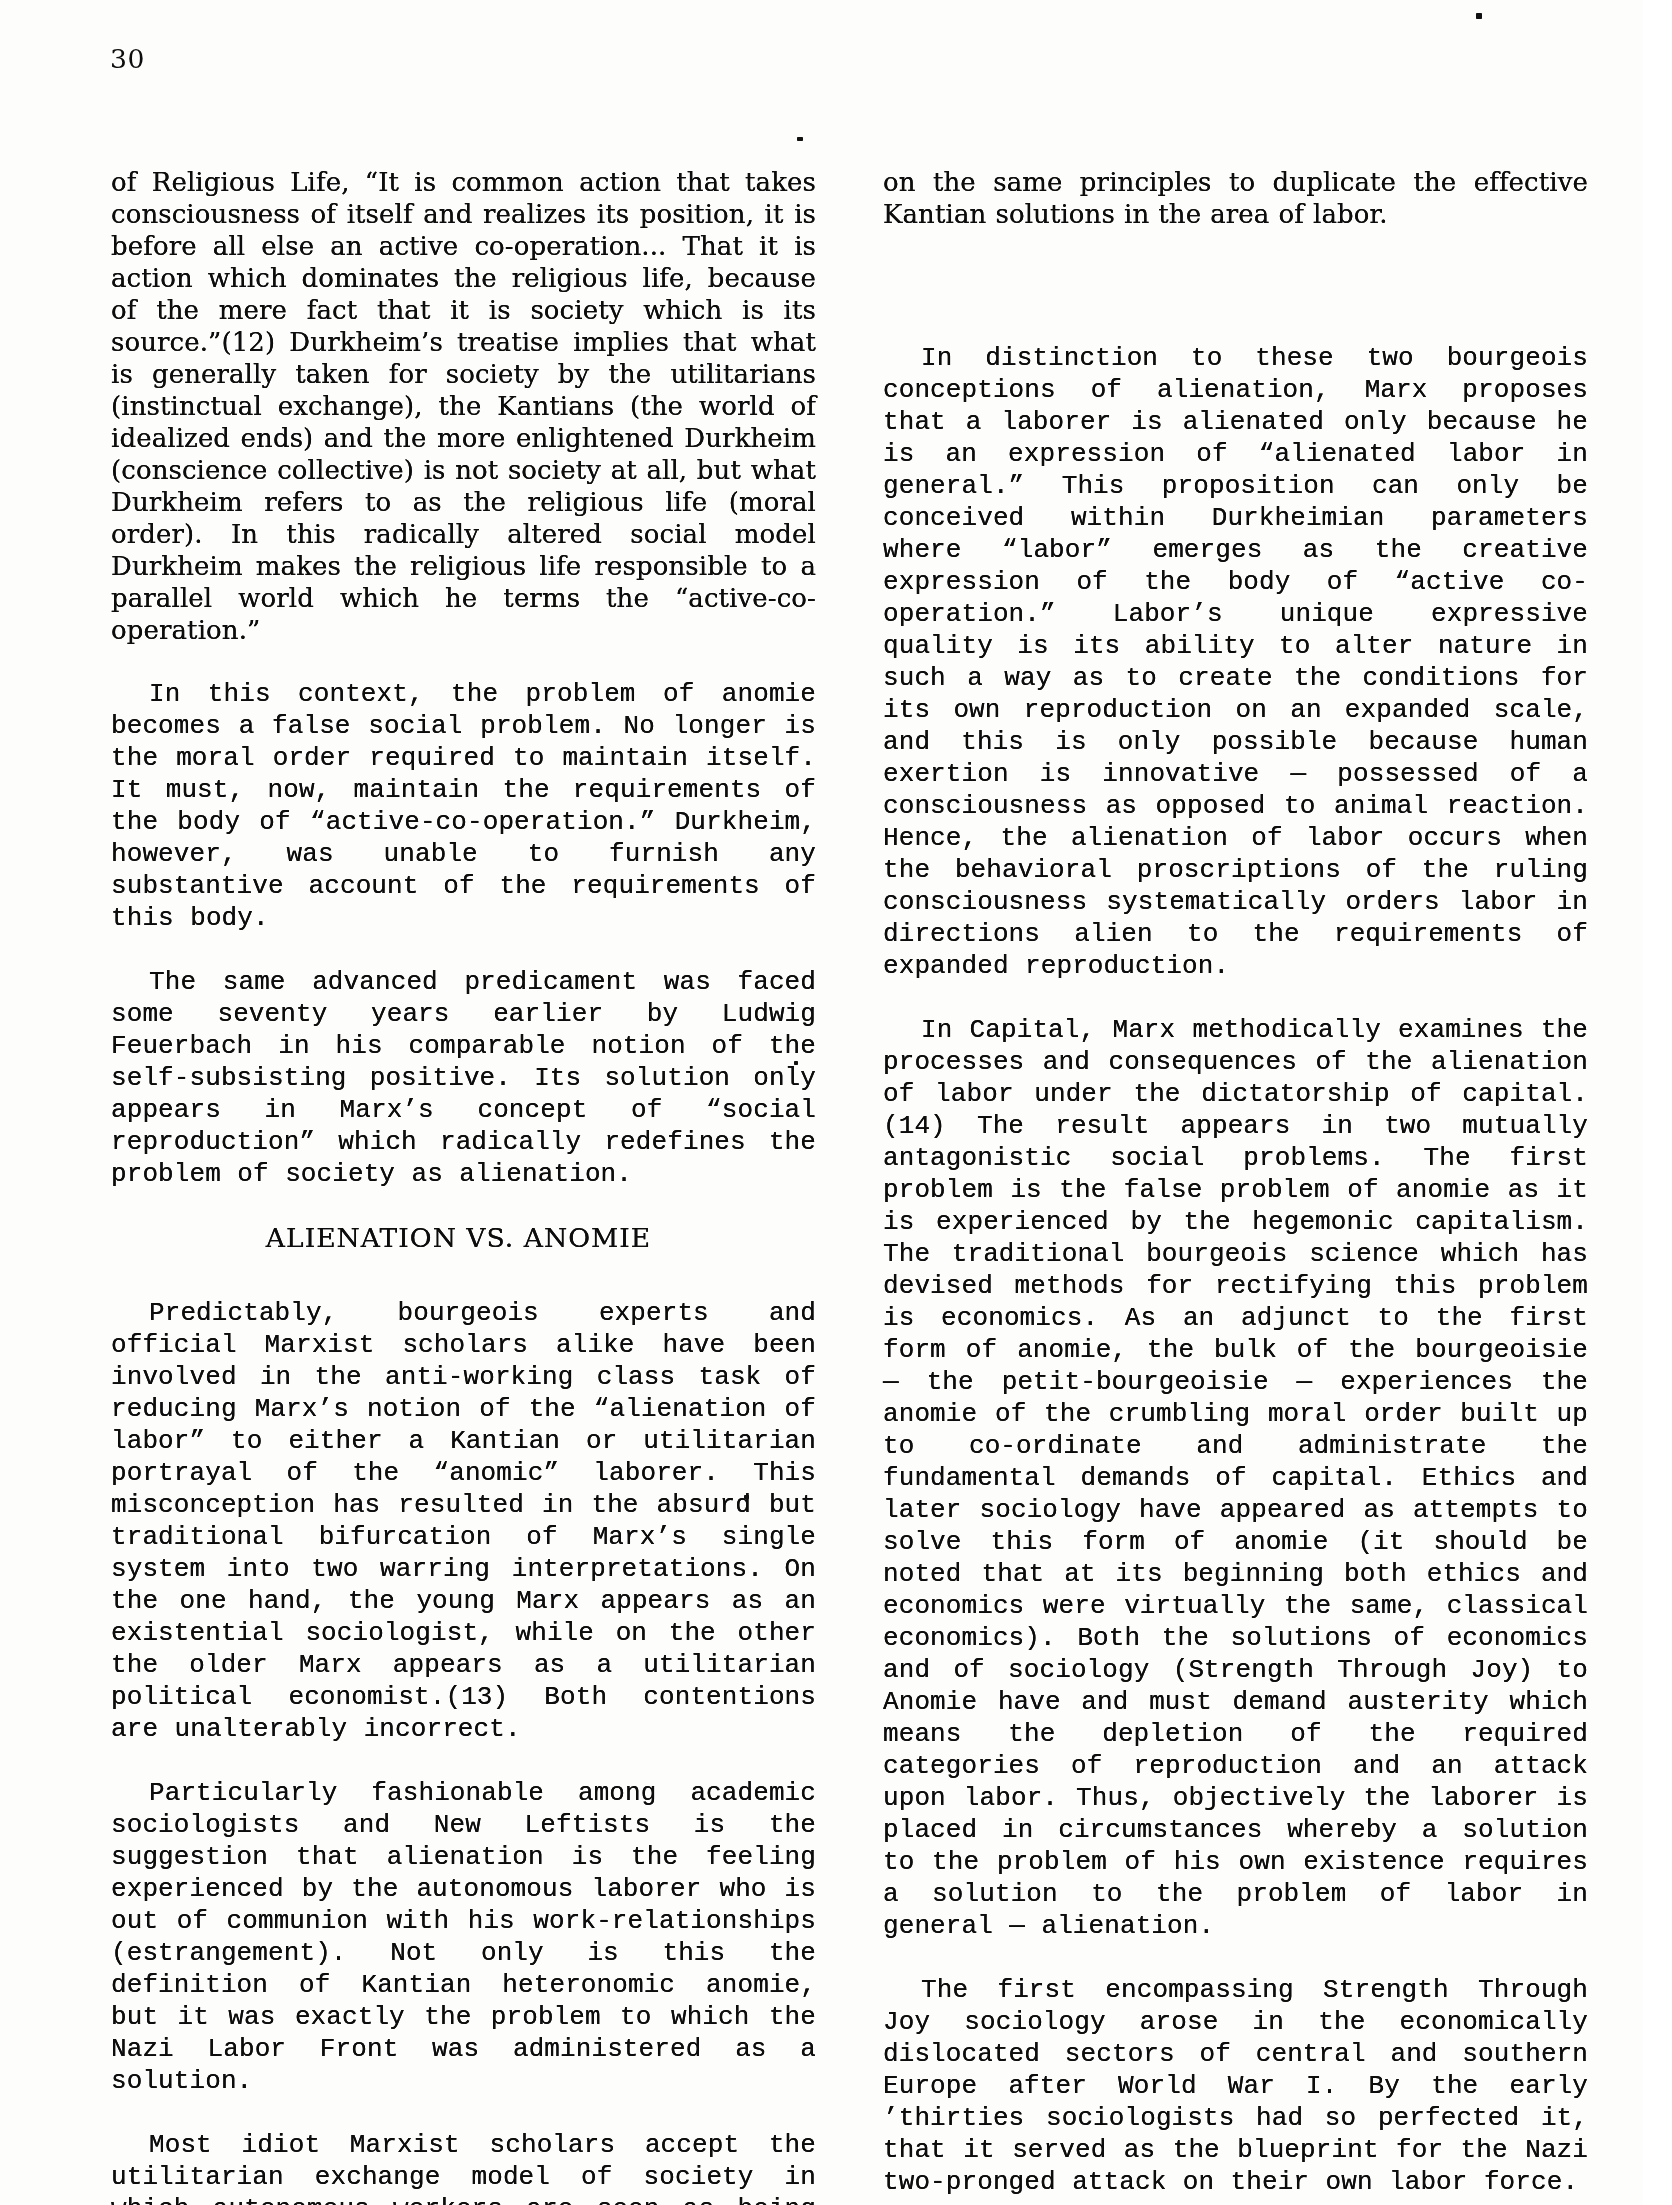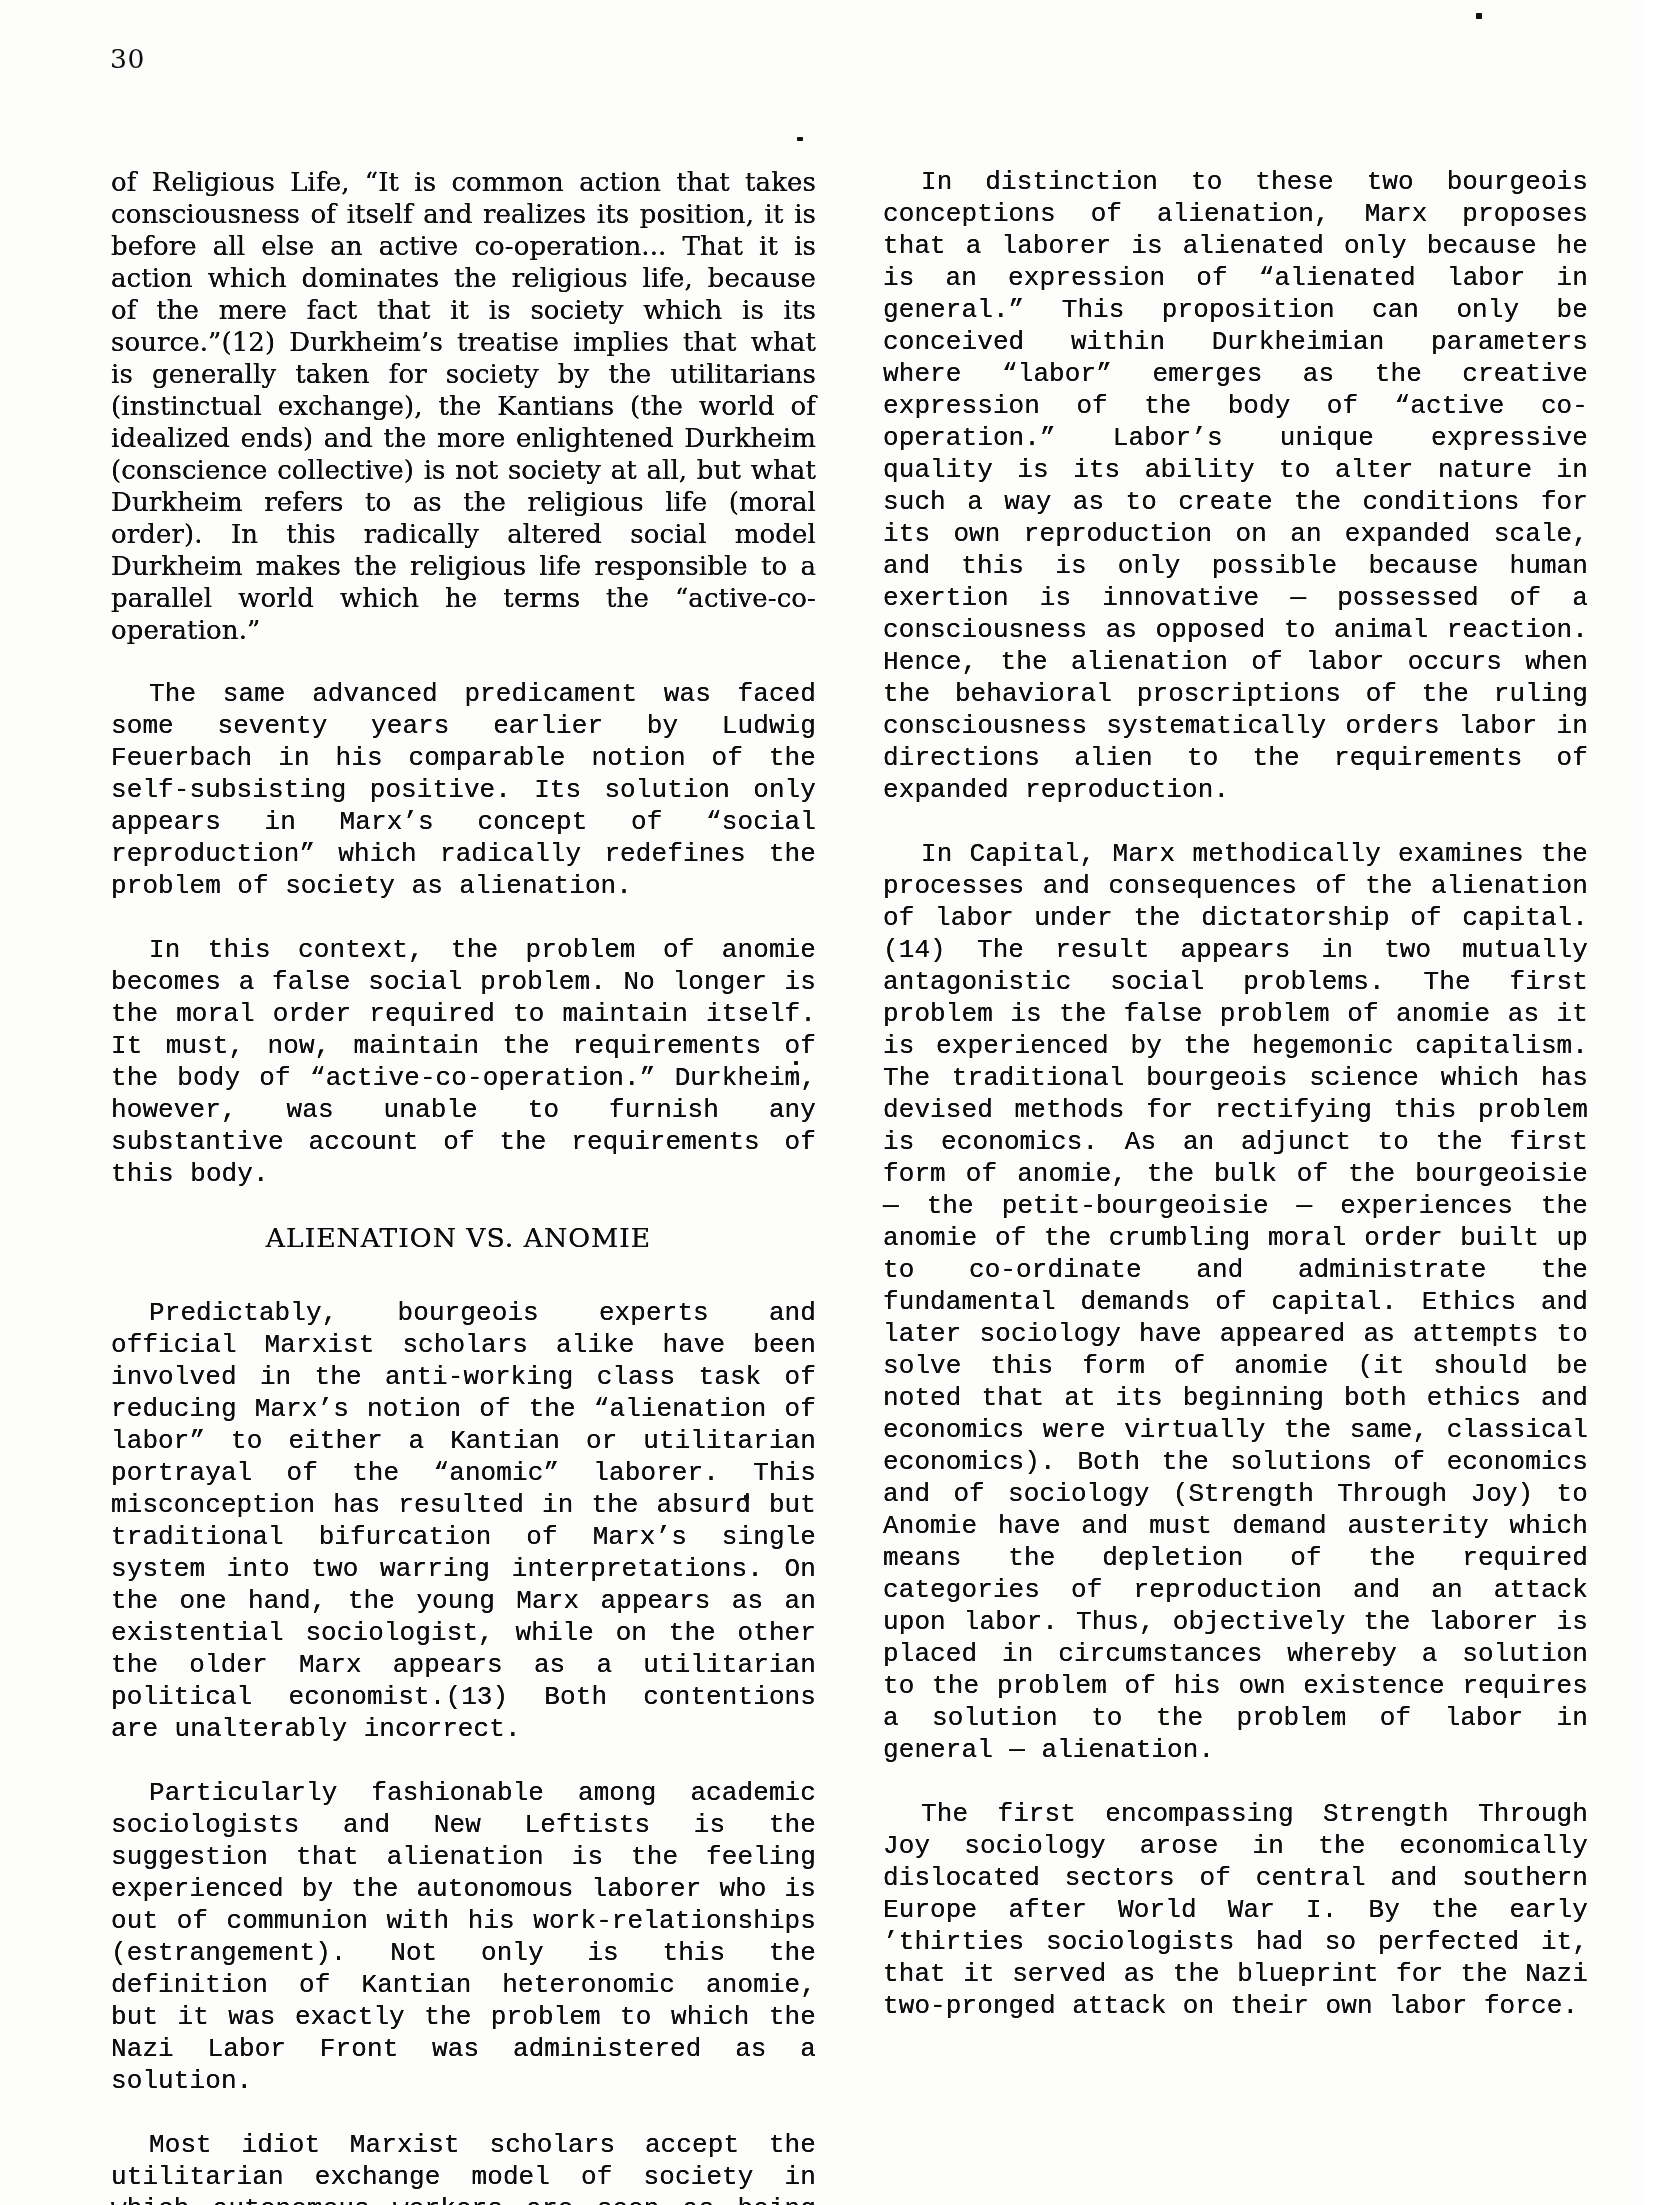--- a/index.html
+++ b/index.html
@@ -67,29 +67,30 @@
 <body>
 
 <div class="page">
 
   <div class="page-number">30</div>
 
   <div class="columns">
 
     <div class="col">
       <p class="para">of Religious Life, “It is common action that takes consciousness of itself and realizes its position, it is before all else an active co-operation... That it is action which dominates the religious life, because of the mere fact that it is society which is its source.”(12) Durkheim’s treatise implies that what is generally taken for society by the utilitarians (instinctual exchange), the Kantians (the world of idealized ends) and the more enlightened Durkheim (conscience collective) is not society at all, but what Durkheim refers to as the religious life (moral order). In this radically altered social model Durkheim makes the religious life responsible to a parallel world which he terms the “active-co-operation.”</p>
+      <p class="para indent">In this context, the problem of anomie becomes a false social problem. No longer is the moral order required to maintain itself. It must, now, maintain the requirements of the body of “active-co-operation.” Durkheim, however, was unable to furnish any substantive account of the requirements of this body.</p>
       <p class="para indent">The same advanced predicament was faced some seventy years earlier by Ludwig Feuerbach in his comparable notion of the self-subsisting positive. Its solution only appears in Marx’s concept of “social reproduction” which radically redefines the problem of society as alienation.</p>
-      <p class="para indent">In this context, the problem of anomie becomes a false social problem. No longer is the moral order required to maintain itself. It must, now, maintain the requirements of the body of “active-co-operation.” Durkheim, however, was unable to furnish any substantive account of the requirements of this body.</p>
       <h2 class="heading">ALIENATION VS. ANOMIE</h2>
       <p class="para indent">Predictably, bourgeois experts and official Marxist scholars alike have been involved in the anti-working class task of reducing Marx’s notion of the “alienation of labor” to either a Kantian or utilitarian portrayal of the “anomic” laborer. This misconception has resulted in the absurd but traditional bifurcation of Marx’s single system into two warring interpretations. On the one hand, the young Marx appears as an existential sociologist, while on the other the older Marx appears as a utilitarian political economist.(13) Both contentions are unalterably incorrect.</p>
       <p class="para indent">Particularly fashionable among academic sociologists and New Leftists is the suggestion that alienation is the feeling experienced by the autonomous laborer who is out of communion with his work-relationships (estrangement). Not only is this the definition of Kantian heteronomic anomie, but it was exactly the problem to which the Nazi Labor Front was administered as a solution.</p>
       <p class="para indent flush">Most idiot Marxist scholars accept the utilitarian exchange model of society in which autonomous workers are seen as being cheated out of their due by exploitive, greedy monopolists (power elites). This absurd contention along with the help of its misinformed practitioners has been responsible for limiting the perspective of workers’ identity in capitalist society. Recently, a core of neo-utilitarian industrial sociologists have acted</p>
     </div>
 
     <div class="col">
+      <p class="para gap-xl">on the same principles to duplicate the effective Kantian solutions in the area of labor.</p>
       <p class="para indent">In distinction to these two bourgeois conceptions of alienation, Marx proposes that a laborer is alienated only because he is an expression of “alienated labor in general.” This proposition can only be conceived within Durkheimian parameters where “labor” emerges as the creative expression of the body of “active co-operation.” Labor’s unique expressive quality is its ability to alter nature in such a way as to create the conditions for its own reproduction on an expanded scale, and this is only possible because human exertion is innovative — possessed of a consciousness as opposed to animal reaction. Hence, the alienation of labor occurs when the behavioral proscriptions of the ruling consciousness systematically orders labor in directions alien to the requirements of expanded reproduction.</p>
       <p class="para indent">In Capital, Marx methodically examines the processes and consequences of the alienation of labor under the dictatorship of capital.(14) The result appears in two mutually antagonistic social problems. The first problem is the false problem of anomie as it is experienced by the hegemonic capitalism. The traditional bourgeois science which has devised methods for rectifying this problem is economics. As an adjunct to the first form of anomie, the bulk of the bourgeoisie — the petit-bourgeoisie — experiences the anomie of the crumbling moral order built up to co-ordinate and administrate the fundamental demands of capital. Ethics and later sociology have appeared as attempts to solve this form of anomie (it should be noted that at its beginning both ethics and economics were virtually the same, classical economics). Both the solutions of economics and of sociology (Strength Through Joy) to Anomie have and must demand austerity which means the depletion of the required categories of reproduction and an attack upon labor. Thus, objectively the laborer is placed in circumstances whereby a solution to the problem of his own existence requires a solution to the problem of labor in general — alienation.</p>
       <p class="para indent flush">The first encompassing Strength Through Joy sociology arose in the economically dislocated sectors of central and southern Europe after World War I. By the early ’thirties sociologists had so perfected it, that it served as the blueprint for the Nazi two-pronged attack on their own labor force.</p>
     </div>
 
   </div>
 
   <div class="speck" style="left:1476px; top:12.6px;  width:5.6px; height:6.3px;"></div>
   <div class="speck" style="left:797px; top:137px; width:6.3px; height:3.5px;"></div>
   <div class="speck" style="left:794px; top:1061px; width:3.5px; height:3.5px;"></div>

